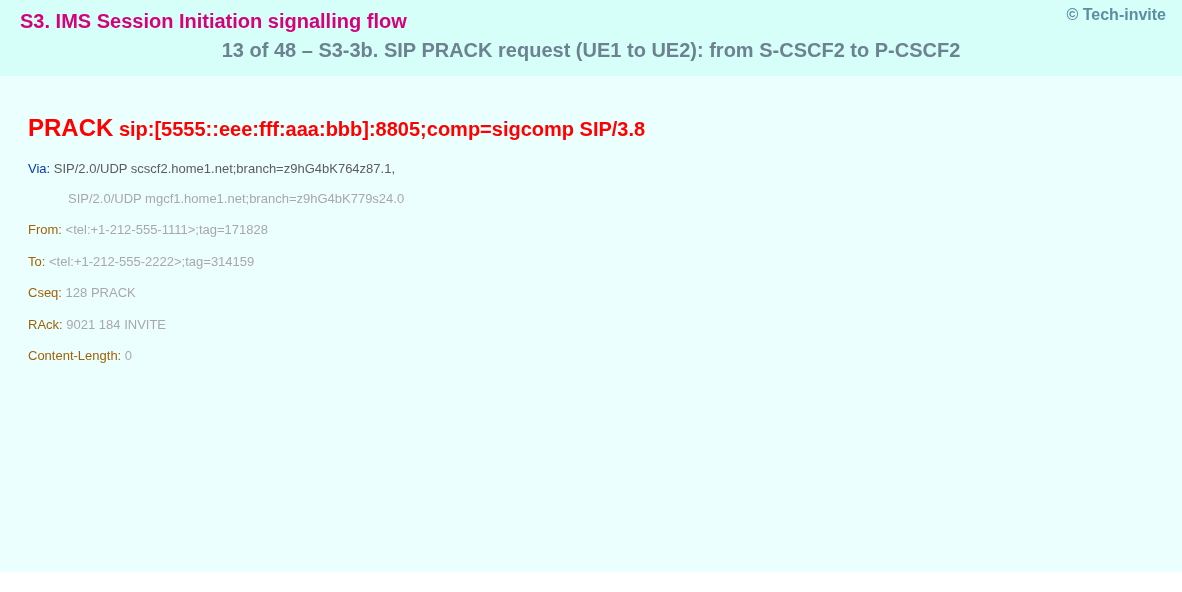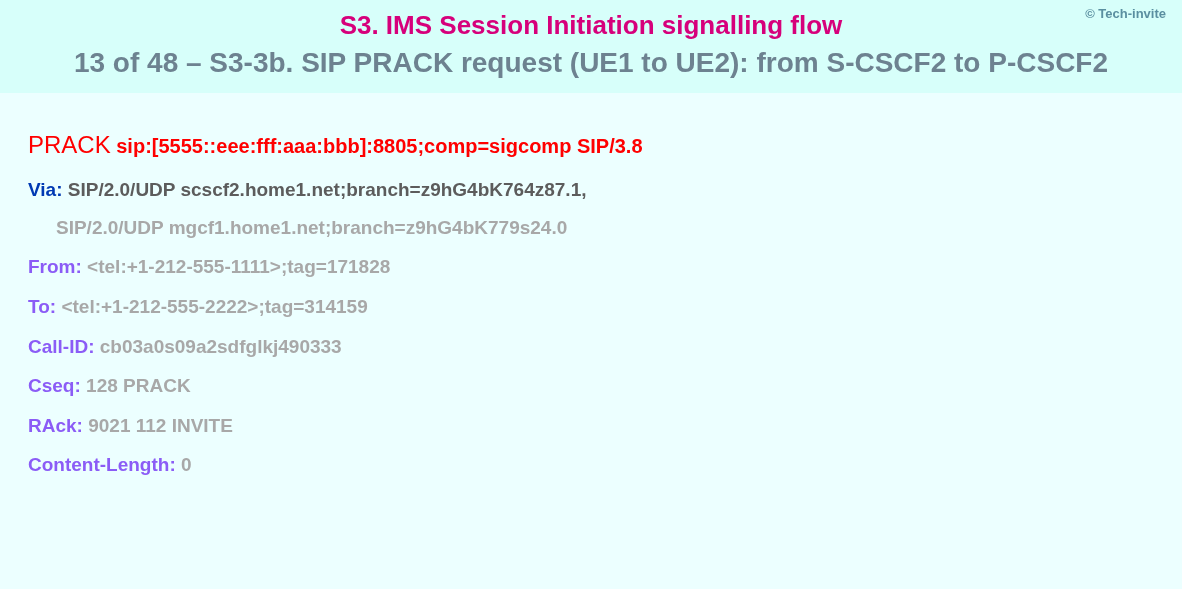--- a/index.html
+++ b/index.html
@@ -16,75 +16,74 @@
     .header-band {
       background: #d7fffa;
       padding: 10px 20px 14px 20px;
       position: relative;
     }
     .copyright {
       position: absolute;
       top: 6px;
       right: 16px;
       color: #5a8fa0;
-      font-size: 13px;
+      font-size: 16px;
       font-weight: bold;
     }
     .title {
       color: #d6007b;
-      font-size: 26px;
+      font-size: 20px;
       font-weight: bold;
-      text-align: center;
       margin-bottom: 6px;
     }
     .subtitle {
       color: #6d8290;
-      font-size: 28px;
+      font-size: 20px;
       font-weight: bold;
       text-align: center;
     }
     .body-band {
       background: #ecffff;
       padding: 38px 28px 24px 28px;
       height: calc(592px - 96px);
     }
     .request-line {
       font-size: 20px;
       font-weight: bold;
       margin-bottom: 18px;
     }
     .method {
       color: #ff0000;
       font-size: 24px;
-      font-weight: normal;
+      font-weight: bold;
     }
     .request-uri {
       color: #ff0000;
     }
     .header-line {
-      font-size: 19px;
-      font-weight: bold;
+      font-size: 13px;
+      font-weight: normal;
       margin-bottom: 14px;
       line-height: 1.35;
     }
     .hdr-name-dark {
       color: #0039b3;
     }
     .hdr-name-light {
-      color: #8b5cf6;
+      color: #a16207;
     }
     .hdr-val-dark {
       color: #5c5c5c;
     }
     .hdr-val-light {
       color: #a8a8a8;
     }
     .via-cont {
       display: block;
-      margin-left: 28px;
+      margin-left: 40px;
       margin-top: 12px;
     }
   </style>
 </head>
 <body>
 
 <div class="header-band">
   <div class="copyright">© Tech-invite</div>
   <div class="title">S3. IMS Session Initiation signalling flow</div>
   <div class="subtitle">13 of 48 – S3-3b. SIP PRACK request (UE1 to UE2): from S-CSCF2 to P-CSCF2</div>
@@ -108,34 +107,30 @@
   <div class="header-line">
     <span class="hdr-name-light">From:</span>
     <span class="hdr-val-light">&lt;tel:+1-212-555-1111&gt;;tag=171828</span>
   </div>
 
   <div class="header-line">
     <span class="hdr-name-light">To:</span>
     <span class="hdr-val-light">&lt;tel:+1-212-555-2222&gt;;tag=314159</span>
   </div>
 
-  <div class="header-line">
-    <span class="hdr-name-light">Call-ID:</span>
-    <span class="hdr-val-light">cb03a0s09a2sdfglkj490333</span>
-  </div>
 
   <div class="header-line">
     <span class="hdr-name-light">Cseq:</span>
     <span class="hdr-val-light">128 PRACK</span>
   </div>
 
 
   <div class="header-line">
     <span class="hdr-name-light">RAck:</span>
-    <span class="hdr-val-light">9021 112 INVITE</span>
+    <span class="hdr-val-light">9021 184 INVITE</span>
   </div>
 
   <div class="header-line">
     <span class="hdr-name-light">Content-Length:</span>
     <span class="hdr-val-light">0</span>
   </div>
 
 </div>
 
 </body></html>

